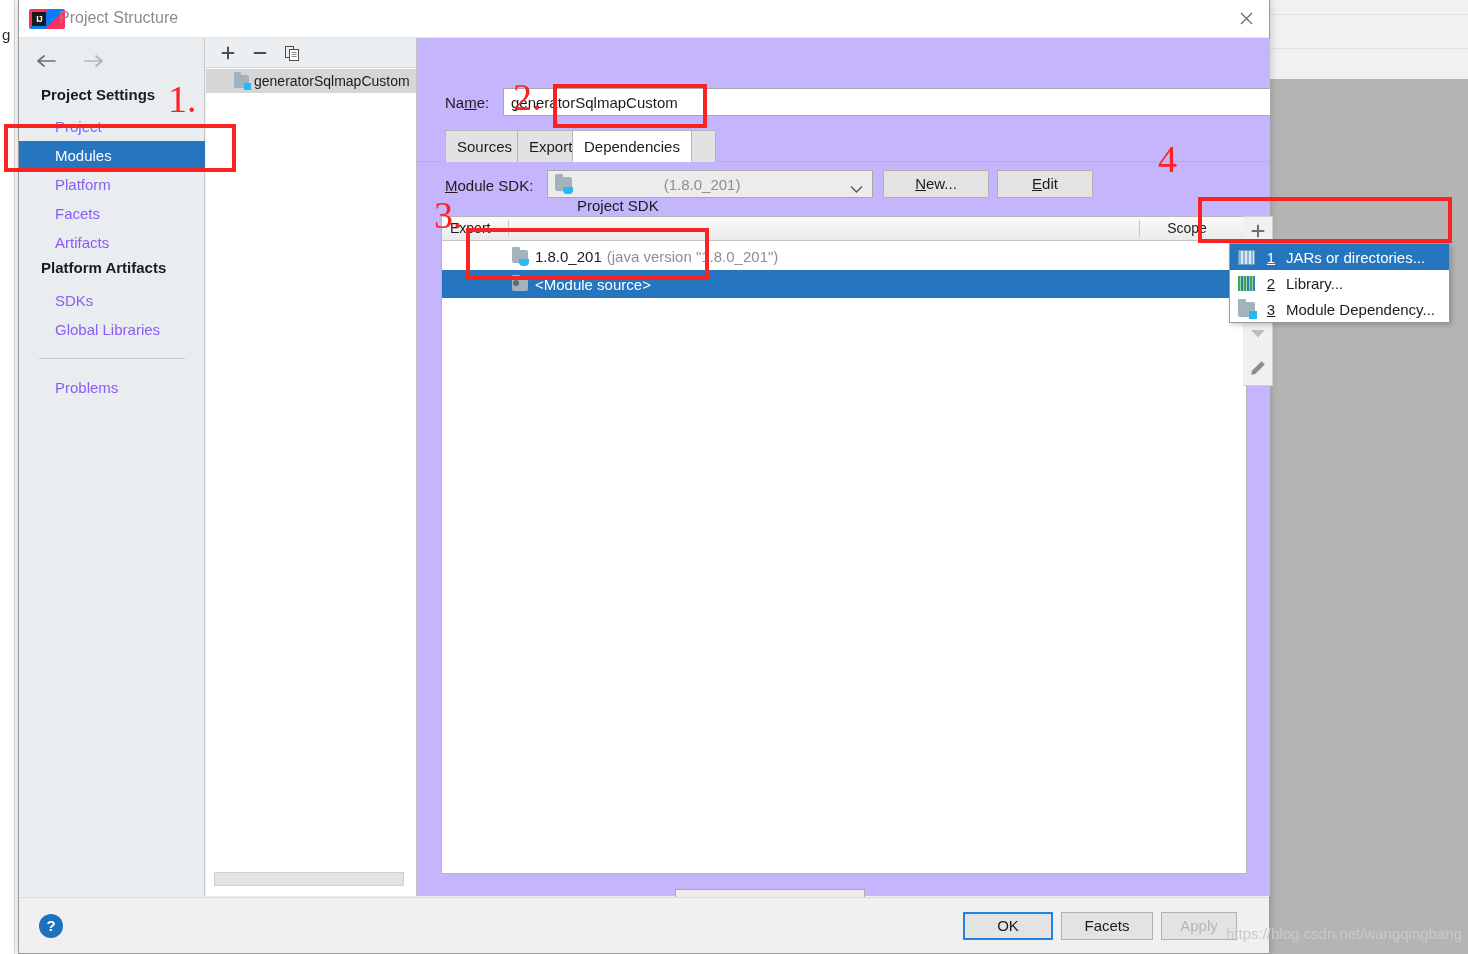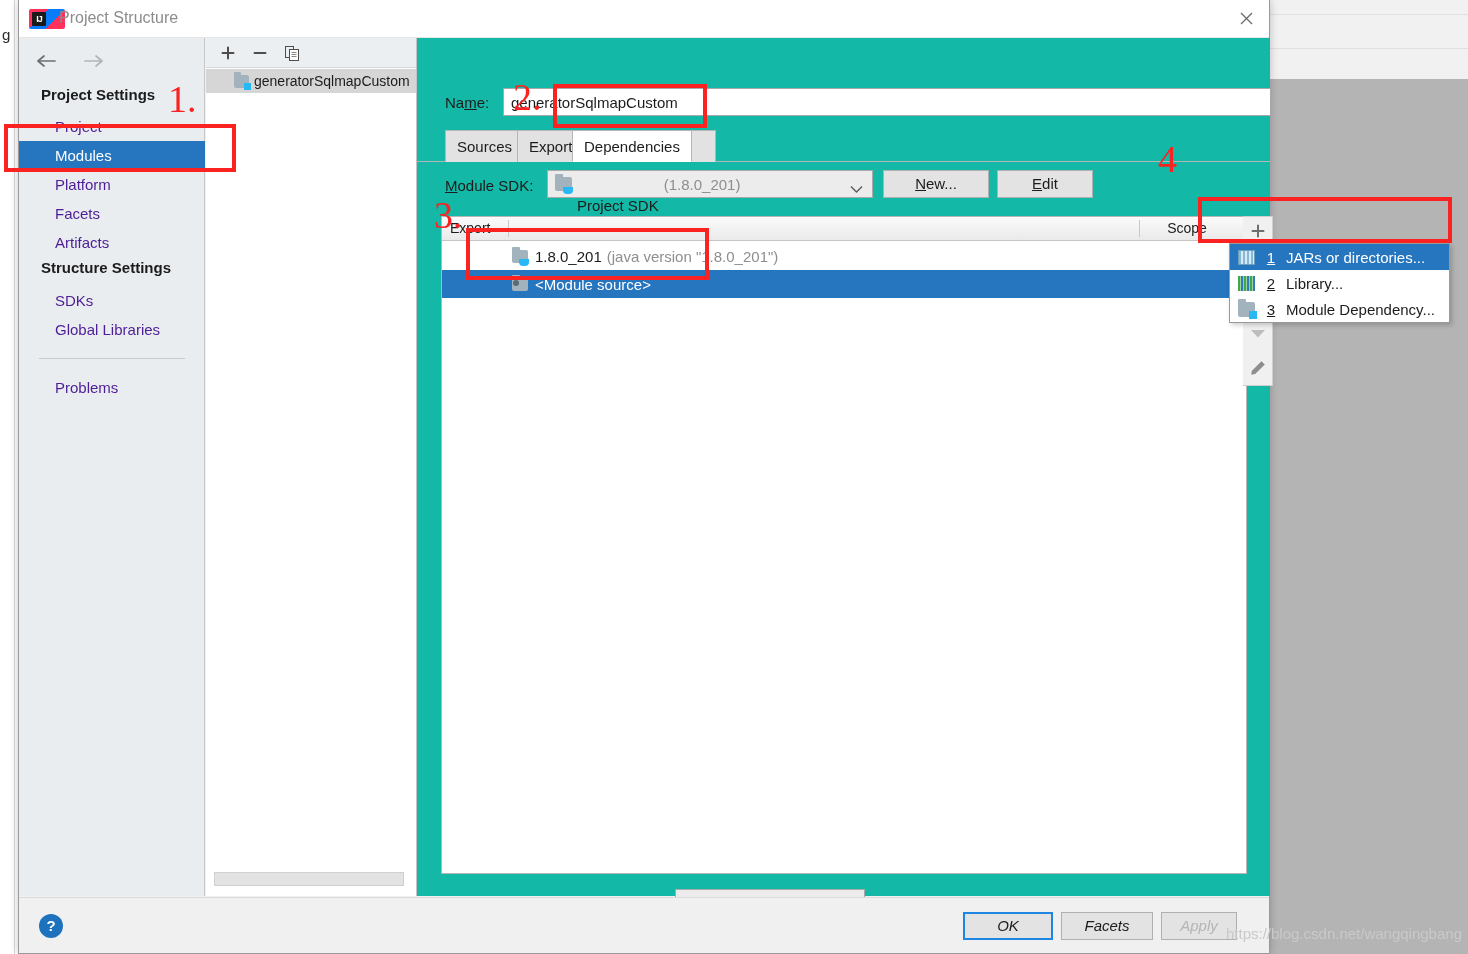--- a/index.html
+++ b/index.html
@@ -62,21 +62,21 @@
     background:#e9edf0; border-right:1px solid #c8c8c8;
   }
   .nav-arrows { position:absolute; left:14px; top:10px; display:flex; gap:22px; }
   .nav-arrow { width:26px; height:26px; display:flex; align-items:center; justify-content:center; cursor:pointer; }
   .nav-group {
     position:absolute; left:22px; font-size:15px; font-weight:bold; color:#1c1c1c;
     font-family:"Liberation Sans", sans-serif; white-space:nowrap;
   }
   .nav-item {
     position:absolute; left:0; width:186px; height:29px; line-height:29px;
-    padding-left:36px; font-size:15px; color:#4c1d95; cursor:pointer; white-space:nowrap;
+    padding-left:36px; font-size:15px; color:#8b5cf6; cursor:pointer; white-space:nowrap;
     font-family:"Liberation Sans", sans-serif;
   }
   .nav-item.selected { background:#2675bf; color:#ffffff; }
   .nav-sep { position:absolute; left:20px; width:146px; height:1px; background:#c6cbd0; }
 
   
   .modpane {
     position:absolute; left:187px; top:38px; width:210px; height:858px; background:#ffffff;
   }
   .modtoolbar {
@@ -97,21 +97,21 @@
   }
   .mod-icon:before{content:"";position:absolute;left:0;top:-3px;width:7px;height:4px;background:#a3b3bd;border-radius:1px 1px 0 0;}
   .mod-icon:after{content:"";position:absolute;right:-2px;bottom:-2px;width:7px;height:7px;background:#28b9f5;}
   .mod-hscroll {
     position:absolute; left:8px; bottom:10px; width:190px; height:14px;
     background:#e3e3e3; border:1px solid #d0d0d0;
   }
   .modpane-rightborder{position:absolute;left:397px;top:38px;width:1px;height:858px;background:#c3c3c3;}
 
   
-  .content { position:absolute; left:398px; top:38px; width:853px; height:858px; background:#14b8a6;padding-left:38px; }
+  .content { position:absolute; left:398px; top:38px; width:853px; height:858px; background:#c4b5fd;padding-left:38px; }
 
   .name-label { position:absolute; left:28px; top:56px; font-size:15px; color:#1c1c1c; }
   .name-label u { text-decoration:underline; }
   .name-input {
     position:absolute; left:86px; top:50px; width:768px; height:28px;
     background:#ffffff; border:1px solid #a9a9a9;
     font-size:15px; color:#1c1c1c; padding:0 7px;
     font-family:"Liberation Sans", sans-serif;
   }
 
@@ -220,21 +220,21 @@
     background:#f0f0f0; border-top:1px solid #dcdcdc;
   }
   .help-btn{
     position:absolute; left:20px; top:16px; width:24px; height:24px;
     border-radius:50%; background:#1e72bd; color:#fff; font-size:15px; font-weight:bold;
     text-align:center; line-height:24px; cursor:pointer; font-family:"Liberation Sans", sans-serif;
   }
   .fbtn{
     position:absolute; top:14px; height:28px; background:#e3e3e3;
     border:1px solid #b0b0b0; font-size:15px; color:#1c1c1c; cursor:pointer;
-    text-align:center; line-height:26px; font-family:"Liberation Sans", sans-serif;font-style:italic;
+    text-align:center; line-height:26px; font-family:"Liberation Sans", sans-serif;
   }
   .fbtn.primary{ border:2px solid #1e86e0; line-height:24px; }
   .fbtn.disabled{ color:#b5b5b5; cursor:default; }
 
   
   .ann-box{ position:absolute; border:4px solid #fb2222; z-index:60; pointer-events:none; }
   .ann-num{
     position:absolute; color:#fb2222; font-size:38px; z-index:61;
     font-family:"Liberation Serif", serif; pointer-events:none; line-height:1;
   }
@@ -289,21 +289,21 @@
       </div>
     </div>
 
     <div class="nav-group" style="top:48px;">Project Settings</div>
     <div class="nav-item" style="top:74px;">Project</div>
     <div class="nav-item selected" style="top:103px;">Modules</div>
     <div class="nav-item" style="top:132px;">Platform</div>
     <div class="nav-item" style="top:161px;">Facets</div>
     <div class="nav-item" style="top:190px;">Artifacts</div>
 
-    <div class="nav-group" style="top:221px;">Structure Settings</div>
+    <div class="nav-group" style="top:221px;">Platform Artifacts</div>
     <div class="nav-item" style="top:248px;">SDKs</div>
     <div class="nav-item" style="top:277px;">Global Libraries</div>
 
     <div class="nav-sep" style="top:320px;"></div>
     <div class="nav-item" style="top:335px;">Problems</div>
   </div>
 
   <div class="modpane">
     <div class="modtoolbar">
       <div class="tbtn" style="left:10px;">

